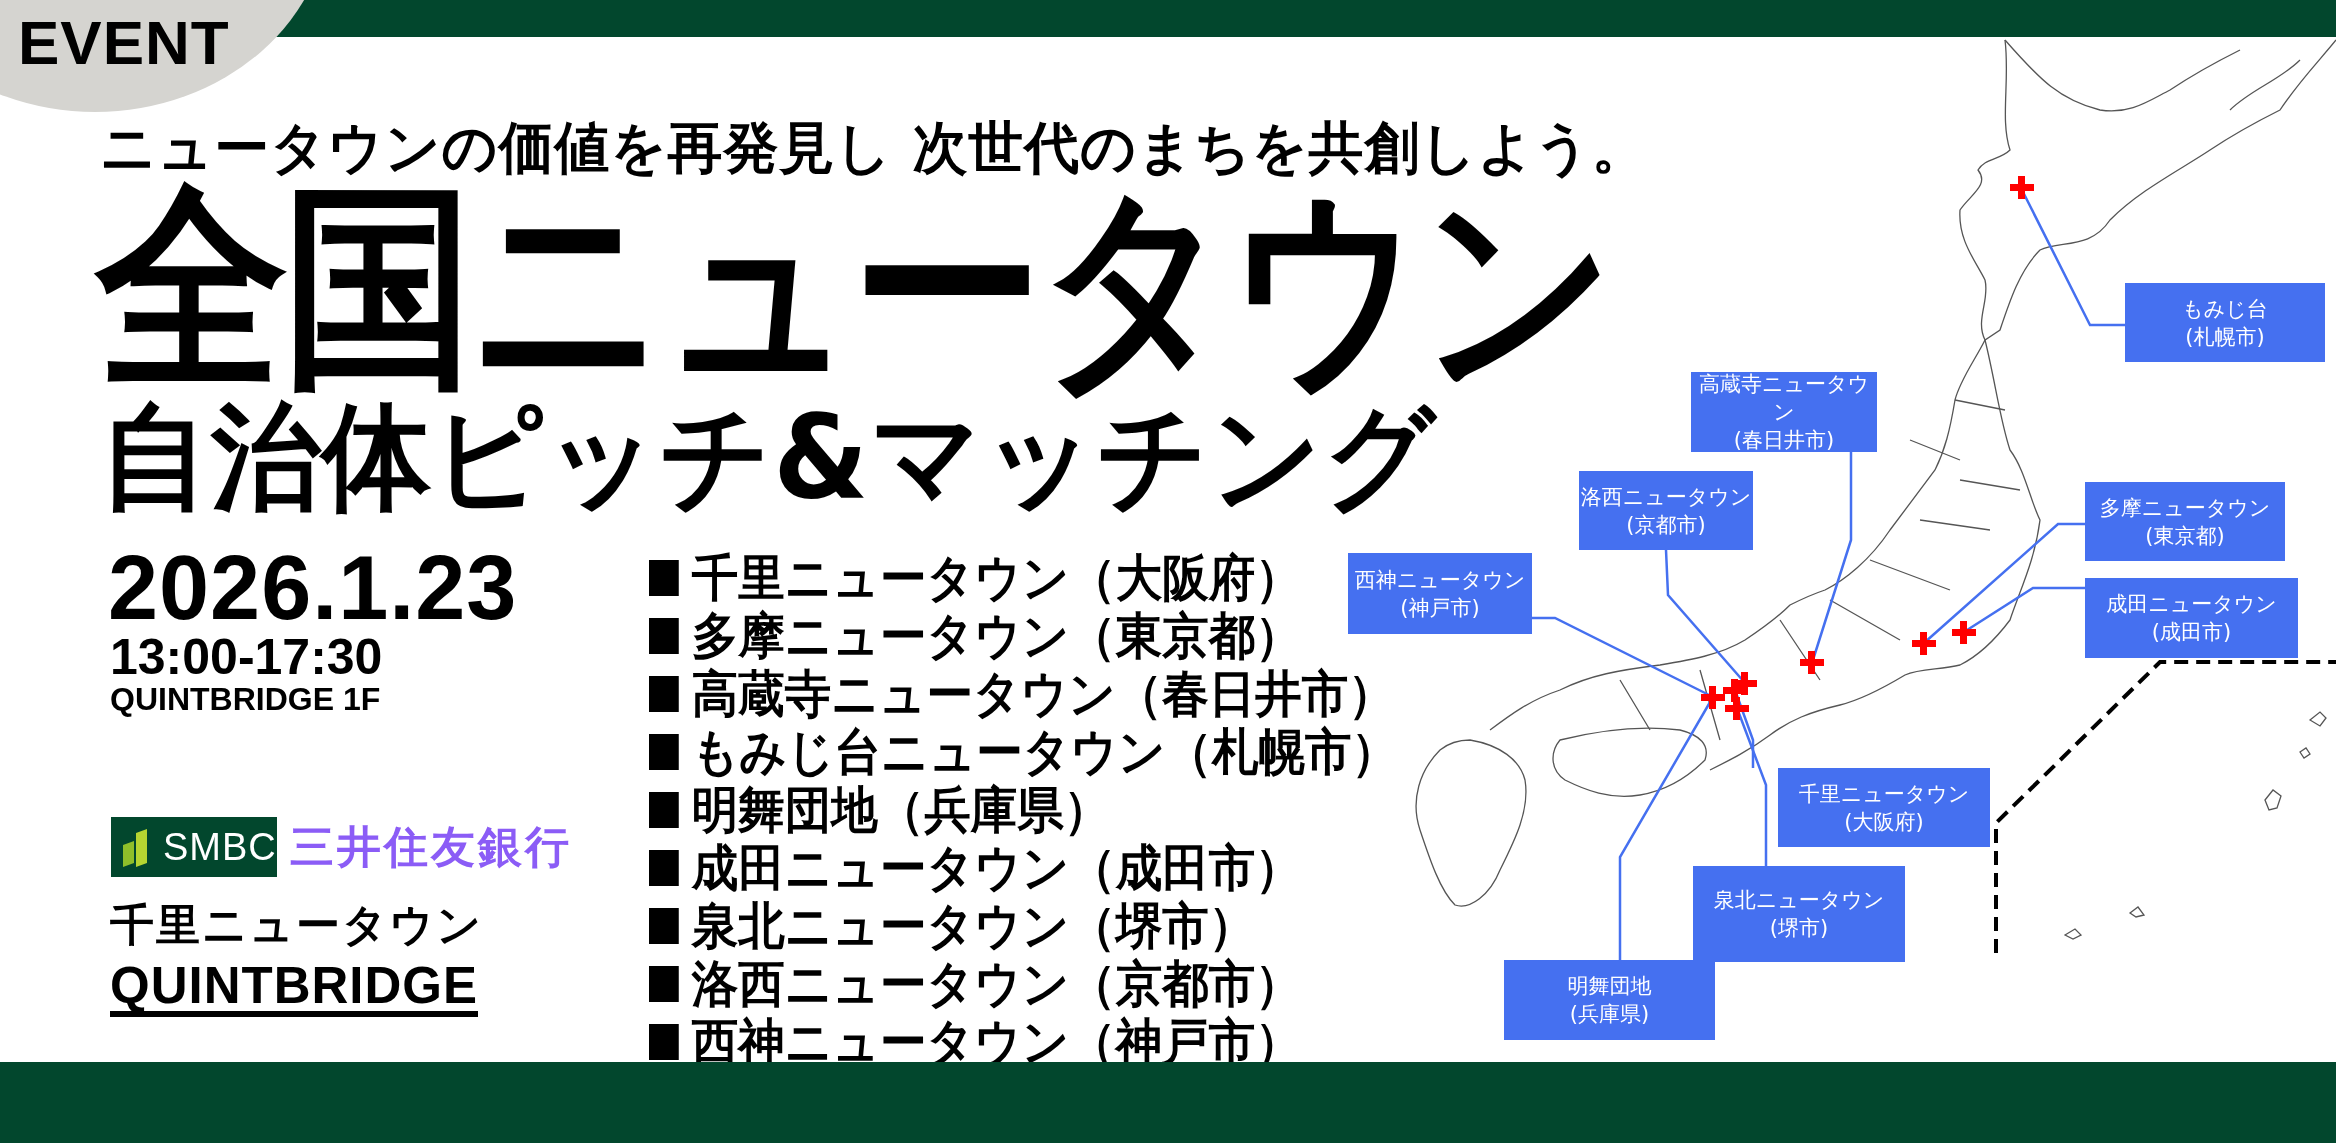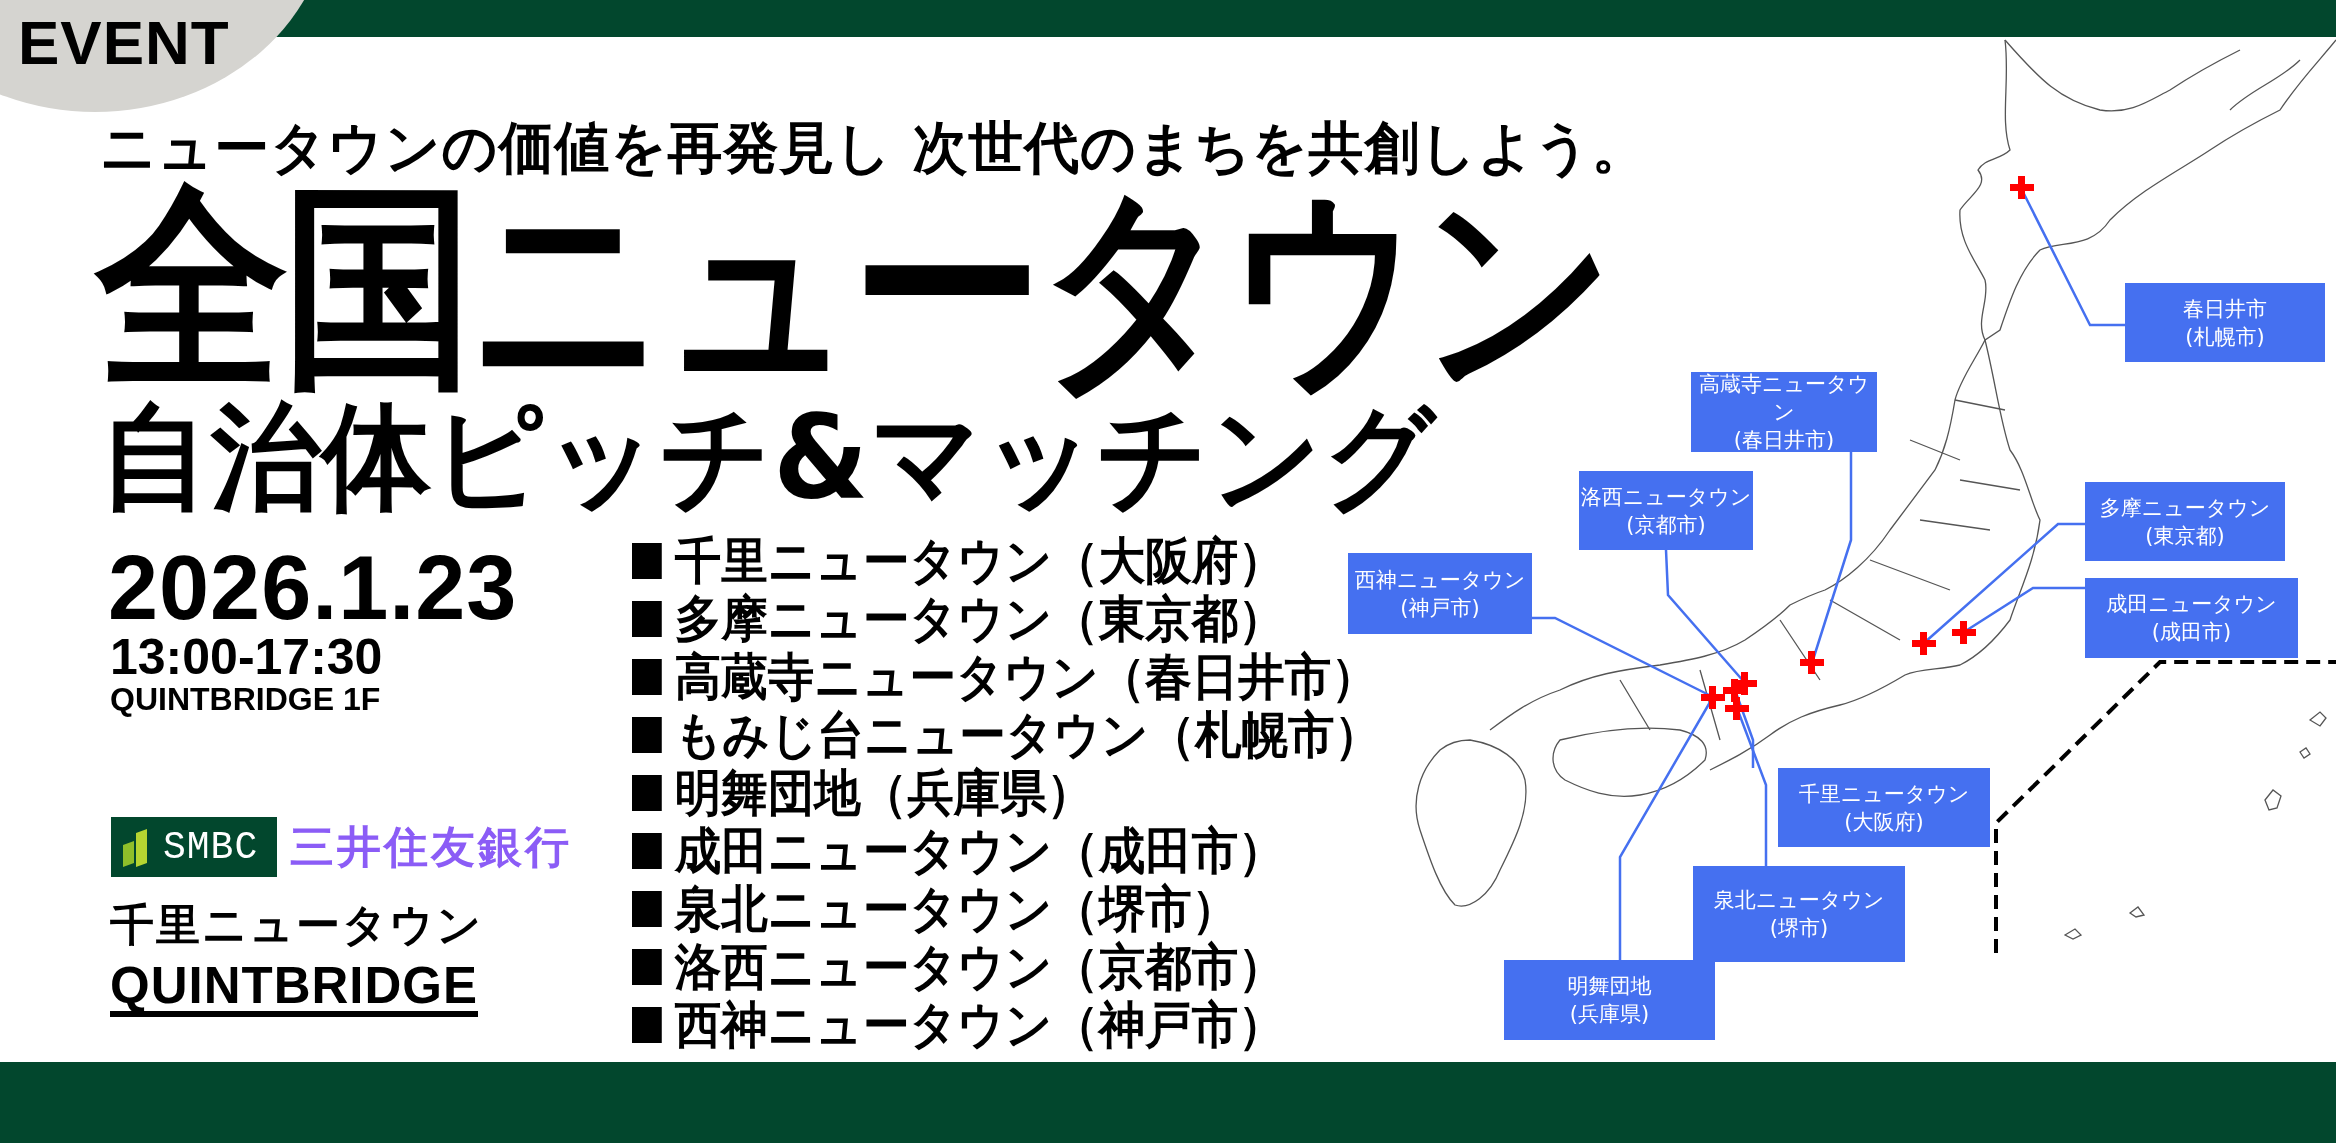--- a/index.html
+++ b/index.html
@@ -13,25 +13,25 @@
   .title1 { left: 96px; top: 168px; font-weight: 700; font-size: 218px; line-height: 240px; white-space: nowrap; letter-spacing: -6px; transform: scaleX(0.88); transform-origin: left top; }
   .title2 { left: 100px; top: 392px; font-weight: 700; font-size: 116px; line-height: 130px; white-space: nowrap; letter-spacing: 2px; transform: scaleX(0.94); transform-origin: left top; }
   .date { left: 108px; top: 540px; font-family: "Liberation Sans", sans-serif; font-weight: 700; font-size: 90px; line-height: 96px; letter-spacing: 1px; }
   .time { left: 110px; top: 630px; font-family: "Liberation Sans", sans-serif; font-weight: 700; font-size: 50px; line-height: 54px; }
   .venue { left: 110px; top: 680px; font-family: "Liberation Sans", sans-serif; font-weight: 700; font-size: 32px; line-height: 38px; }
   .smbc-box { left: 111px; top: 817px; width: 166px; height: 60px; background: #02472d; display: flex; align-items: center; }
   .smbc-mark { margin-left: 12px; width: 30px; height: 40px; position: relative; }
   .smbc-mark i { position: absolute; bottom: 2px; width: 11px; background: #b6d531; transform: skewY(-20deg); }
   .smbc-mark i:nth-child(1) { left: 0; height: 22px; background: #8fbf2a; }
   .smbc-mark i:nth-child(2) { left: 13px; height: 34px; }
-  .smbc-word { margin-left: 10px; color: #fff; font-family: Liberation Mono, monospace; font-size: 38px; letter-spacing: 1px; }
+  .smbc-word { margin-left: 10px; color: #fff; font-family: Liberation Sans, sans-serif; font-size: 38px; letter-spacing: 1px; }
   .smbc-jp { left: 290px; top: 818px; color: #8b5cf6; font-weight: 700; font-size: 44px; line-height: 58px; letter-spacing: 3px; }
   .osaka { left: 110px; top: 896px; font-weight: 700; font-size: 44px; line-height: 58px; letter-spacing: 2px; }
   .quint { left: 110px; top: 963px; font-family: "Liberation Sans", sans-serif; font-weight: 700; font-size: 51px; line-height: 46px; letter-spacing: 1px; border-bottom: 6px solid #000; padding-bottom: 2px; }
-  .nt-list { left: 632px; top: 532px; margin: 0; padding: 0; list-style: none; }
+  .nt-list { left: 632px; top: 532px; margin: 17px; padding: 0; list-style: none; }
   .nt-list li { font-weight: 700; font-size: 50px; line-height: 58px; white-space: nowrap; display: flex; align-items: center; transform: scaleX(0.93); transform-origin: left center; }
   .nt-list li .sq { display: inline-block; width: 32px; height: 36px; background: #000; margin-right: 14px; }
   .label { position: absolute; background: #4570f0; color: #fff; font-size: 21px; line-height: 28px; text-align: center; display: flex; flex-direction: column; justify-content: center; }
 </style>
 </head>
 <body>
 
 <div class="abs band-top"></div>
 <div class="abs event-badge"></div>
 <div class="abs event-text">EVENT</div>
@@ -158,21 +158,21 @@
         <rect x="1731" y="679" width="7" height="23"></rect>
       </g>
     <g>
         <rect x="1725" y="705" width="24" height="7"></rect>
         <rect x="1733" y="697" width="7" height="23"></rect>
       </g>
   </g>
 </svg>
 
 <div class="label" style="left:2125px;top:283px;width:200px;height:79px">
-  <span>春日井市</span>
+  <span>もみじ台</span>
     <span>(札幌市)</span>
 </div>
 <div class="label" style="left:1691px;top:372px;width:186px;height:80px">
   <span>高蔵寺ニュータウン</span>
     <span>(春日井市)</span>
 </div>
 <div class="label" style="left:1579px;top:471px;width:174px;height:79px">
   <span>洛西ニュータウン</span>
     <span>(京都市)</span>
 </div>

